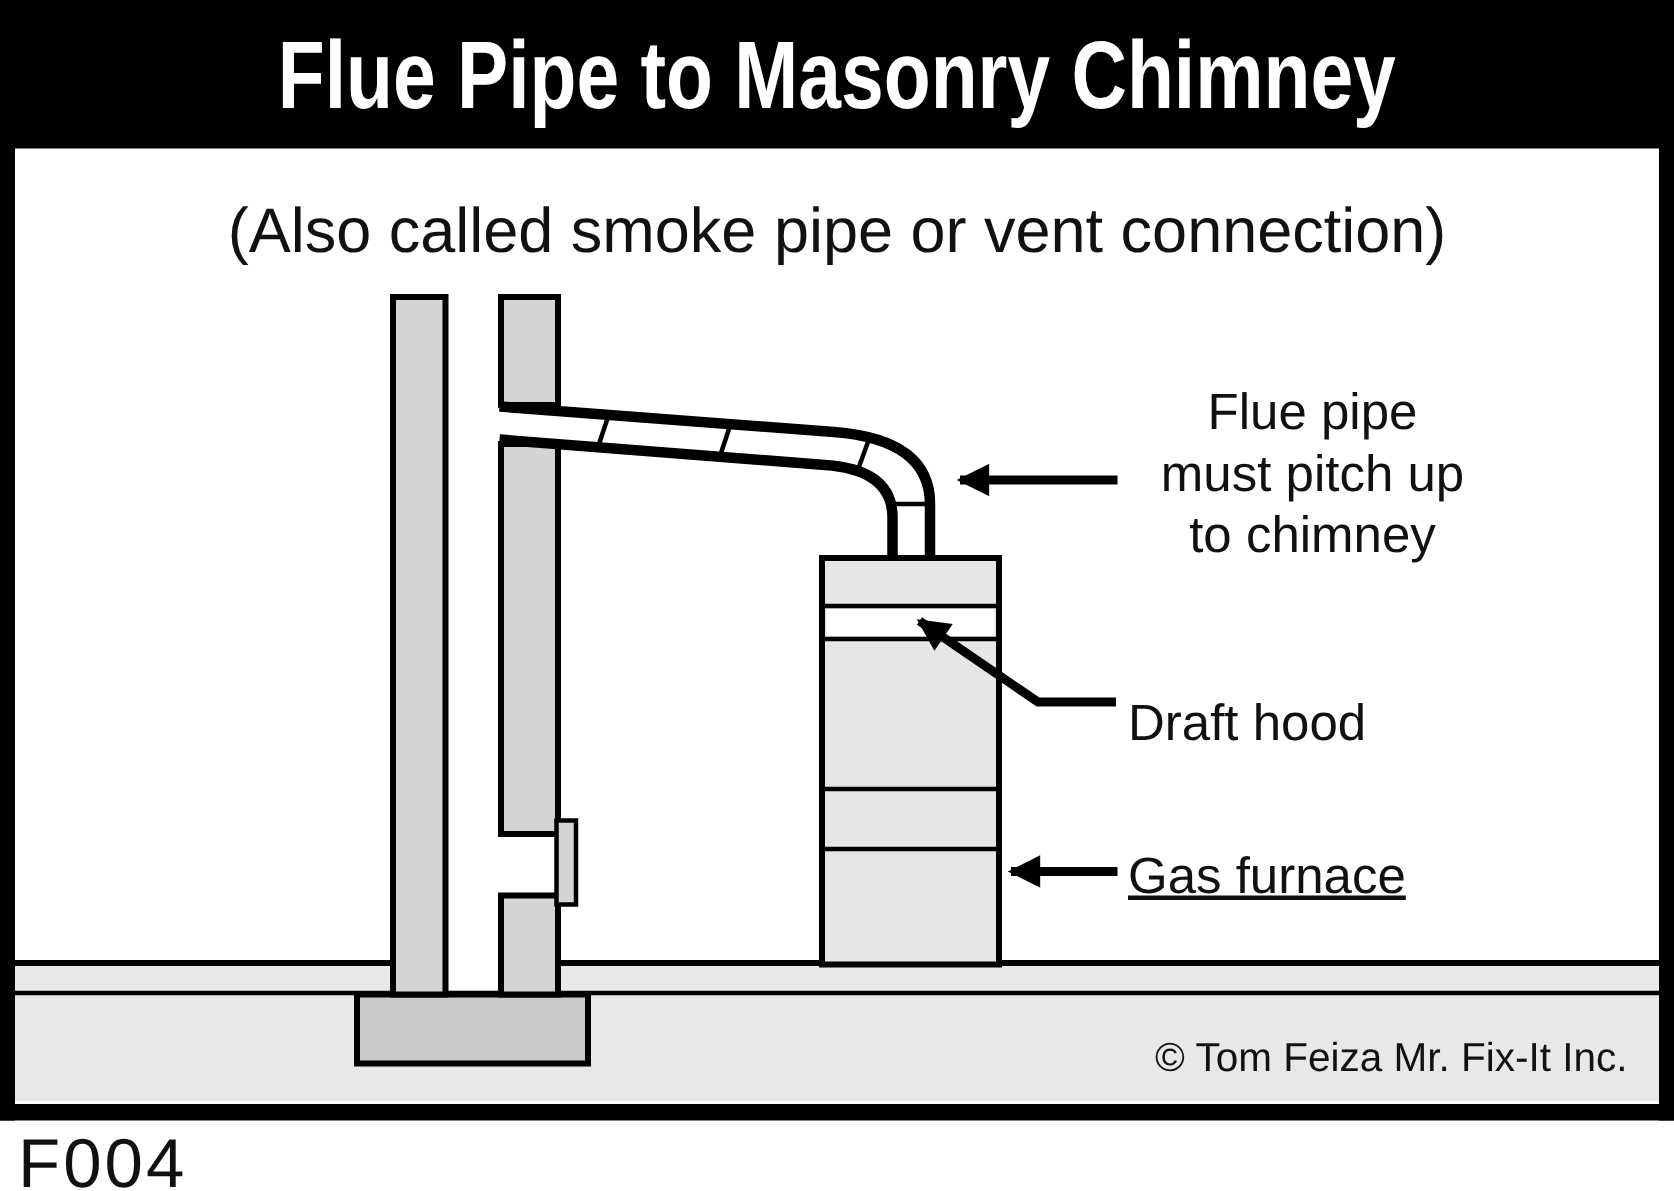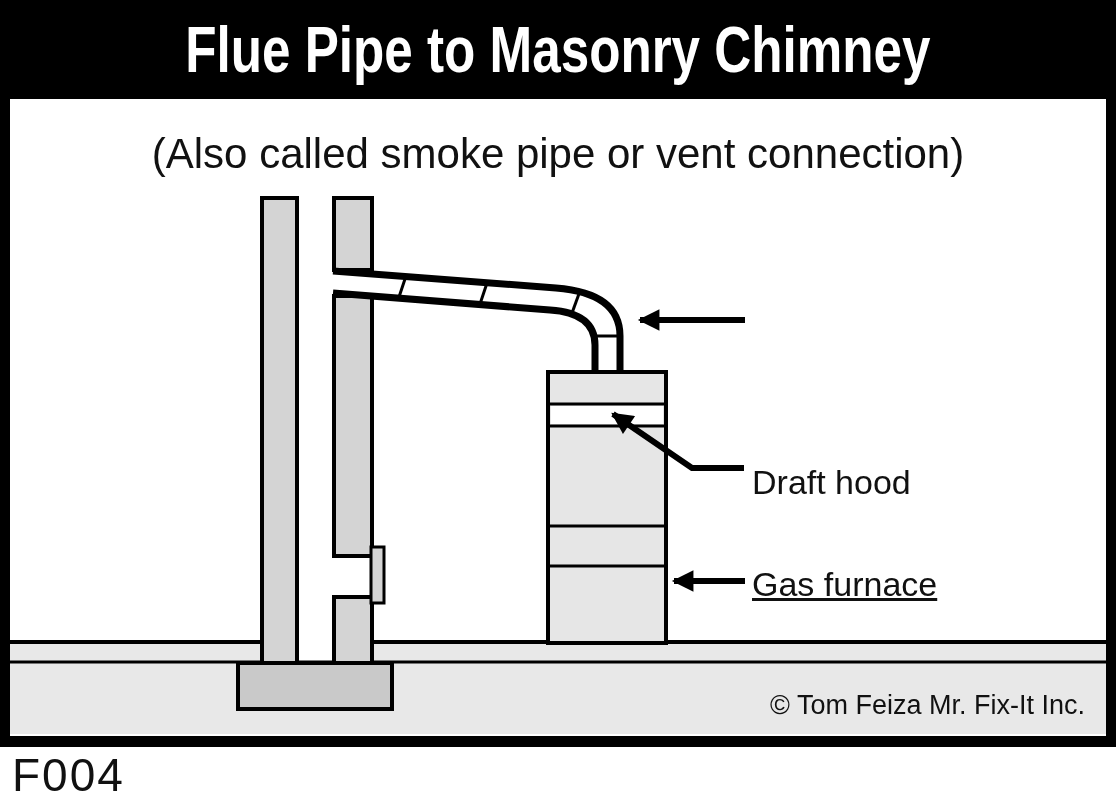--- a/index.html
+++ b/index.html
@@ -96,19 +96,24 @@
       <line class="ln3" x1="550" y1="426" x2="664" y2="426"></line>
       <line class="ln3" x1="550" y1="526" x2="664" y2="526"></line>
       <line class="ln3" x1="550" y1="566" x2="664" y2="566"></line>
     </g>
 
     <line class="arrow" marker-end="url(#ah)" x1="745" y1="320" x2="640" y2="320"></line>
     <path class="arrow" marker-end="url(#ah)" d="M744,468 L692,468 L613,414"></path>
     <line class="arrow" marker-end="url(#ah)" x1="745" y1="581" x2="674" y2="581"></line>
   </svg>
 
+  <div class="lbl" id="lbl-flue">
+    <span style="display:block">Flue pipe</span>
+    <span style="display:block">must pitch up</span>
+    <span style="display:block">to chimney</span>
+  </div>
   <div class="lbl" id="lbl-draft">Draft hood</div>
   <div class="lbl" id="lbl-gas">Gas furnace</div>
 
   <div id="copyright">© Tom Feiza Mr. Fix-It Inc.</div>
   <div id="figid">F004</div>
 
 </div>
 
 </body></html>

